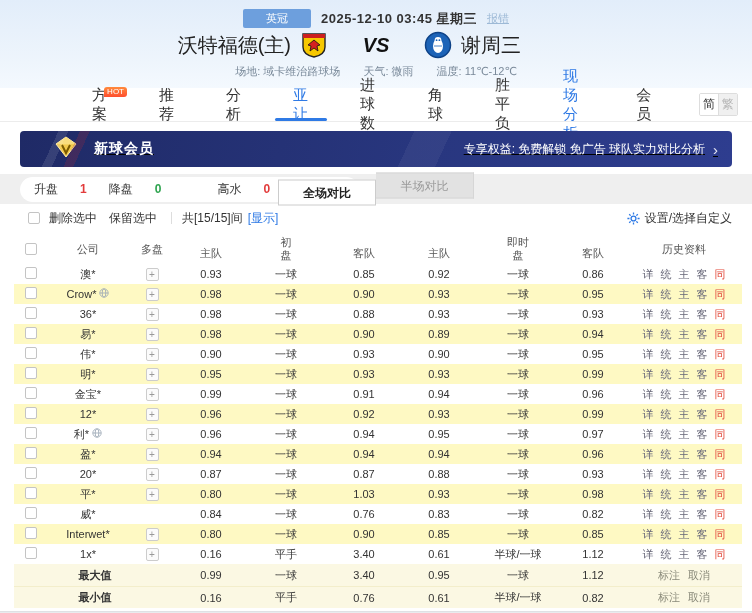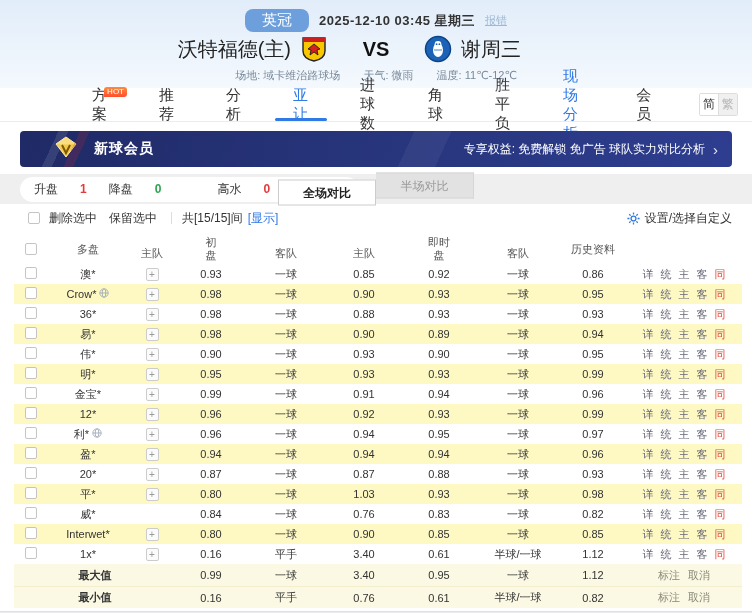--- a/index.html
+++ b/index.html
@@ -2,49 +2,49 @@
 <html><head>
 <meta charset="utf-8">
 <style>
   * { margin:0; padding:0; box-sizing:border-box; }
   html,body { width:752px; height:613px; overflow:hidden; background:#fff;
     font-family:"Liberation Sans","DejaVu Sans",sans-serif; }
 
   
   .match-header { height:88px; background:linear-gradient(180deg,#e2edfa 0%,#eef5fc 70%,#f4f9fe 100%); position:relative; }
   .mh-top { display:flex; align-items:center; justify-content:center; padding-top:9px; gap:10px; }
-  .league-badge { background:#6d9fdd; color:#fff; font-size:15px; padding:2px 17px; border-radius:8px; }
+  .league-badge { background:#6d9fdd; color:#fff; font-size:11px; padding:2px 23px; border-radius:2px; }
   .match-date { font-size:13px; color:#333; font-weight:bold; letter-spacing:.5px; }
   .report-error { font-size:11px; color:#9db9d6; cursor:pointer;text-decoration:underline; }
   .mh-teams { display:flex; align-items:center; justify-content:center; margin-top:3px; gap:18px; }
   .team { display:flex; align-items:center; gap:9px; width:290px; }
   .team.home { justify-content:flex-end; }
   .team.away { justify-content:flex-start; }
   .team-name { font-size:20px; font-weight:normal; color:#222; }
-  .vs { font-size:20px; font-weight:bold; color:#111; width:60px; text-align:center; }
+  .vs { font-size:20px; font-weight:bold; color:#111; width:60px; text-align:center;font-style:italic; }
   .badge svg { display:block; }
   .mh-info { text-align:center; margin-top:5px; font-size:11px; color:#7a8a9a; }
   .mh-info span { margin:0 10px; }
 
   
   .tabs { height:34px; background:#fff; border-bottom:1px solid #ececec; display:flex; align-items:stretch; padding-left:88px; padding-right:14px; }
   .tabs-inner { display:flex; }
   .tab { position:relative; font-size:15px; color:#333; display:flex; align-items:center; padding:0 4px; margin-right:44px; cursor:pointer; }
   .tab.active { color:#2f7ae5; }
   .tab.active::after { content:""; position:absolute; left:50%; transform:translateX(-50%); bottom:0; width:52px; height:3px; background:#2f7ae5; border-radius:2px; }
   .tab.hl { color:#2f7ae5; }
   .hot { position:absolute; top:-1px; right:-16px; font-size:8px; font-style:normal; color:#fff;
     background:linear-gradient(180deg,#ff8a3c,#ff4e2e); padding:1px 3px; border-radius:3px 3px 3px 0; line-height:1; }
   .lang-toggle { margin-left:auto; align-self:center; display:inline-flex; border:1px solid #ddd; border-radius:2px; overflow:hidden; }
   .lang-toggle span { width:24px; height:21px; display:flex; align-items:center; justify-content:center; font-size:12px; cursor:pointer; }
   .lang-simp { background:#fff; color:#333; border-right:1px solid #ddd; }
   .lang-trad { background:#f0f0f0; color:#b5b5b5; }
 
   
-  .banner-wrap { padding:9px 20px 7px; background:#fff; }
+  .banner-wrap { padding:9px 20px 7px; background:#fff;text-decoration:underline; }
   .vip-banner { height:36px; border-radius:4px; background:linear-gradient(100deg,#1f2a66 0%,#28367e 55%,#2e3d8f 100%);
     display:flex; align-items:center; position:relative; overflow:hidden; cursor:pointer; }
   .vip-banner::before { content:""; position:absolute; left:6px; top:-10px; width:70px; height:60px;
     background:linear-gradient(115deg,transparent 38%,rgba(255,255,255,.10) 38%,rgba(255,255,255,.10) 48%,transparent 48%, transparent 60%, rgba(160,40,60,.25) 60%, rgba(160,40,60,.25) 70%, transparent 70%); }
   .vip-banner::after { content:""; position:absolute; left:300px; top:-10px; width:220px; height:60px;
     background:linear-gradient(115deg,transparent 40%,rgba(255,255,255,.05) 40%,rgba(255,255,255,.05) 55%,transparent 55%); }
   .vip-logo { margin:0 16px 0 34px; }
   .vip-title { color:#fff; font-size:14px; font-weight:bold; letter-spacing:1px; }
   .vip-right { margin-left:auto; margin-right:14px; display:flex; align-items:center; gap:8px; color:#fff; font-size:12px; }
   .vip-arrow { font-size:15px; color:#e8e8f5; }
@@ -226,20 +226,21 @@
     </span>
     <span>设置/选择自定义</span>
   </span>
 </div>
 
 <div class="odds-table" id="oddsTable">
     <div class="t-header">
       <div>
         <span class="cb"></span>
       </div>
+      <div>公司</div>
       <div>多盘</div>
       <div class="low">主队</div>
       <div class="stack">
         <span>初</span>
         <span>盘</span>
       </div>
       <div class="low">客队</div>
       <div class="low">主队</div>
       <div class="stack">
         <span>即时</span>

